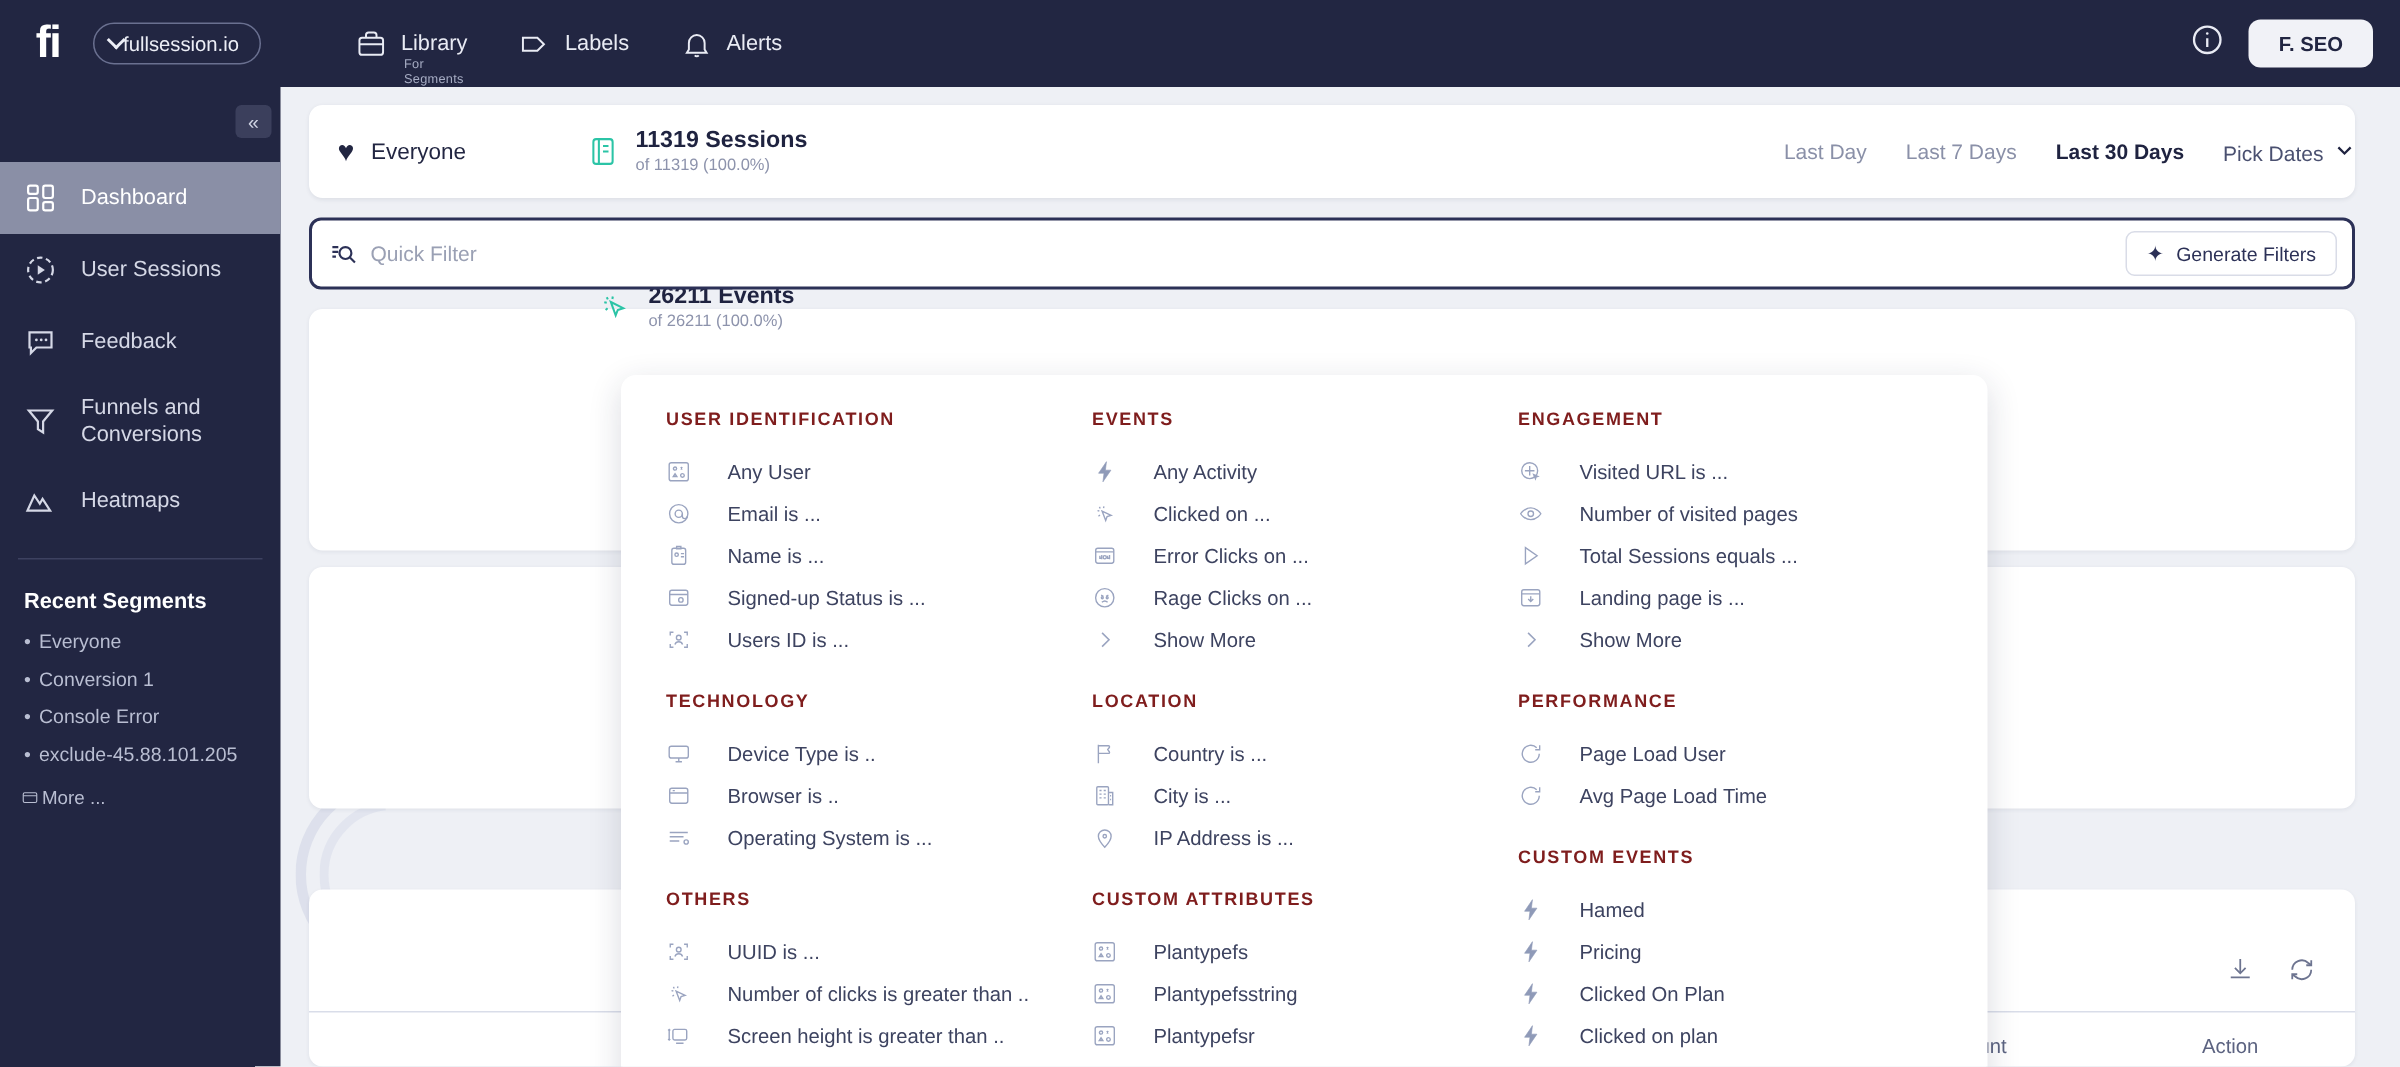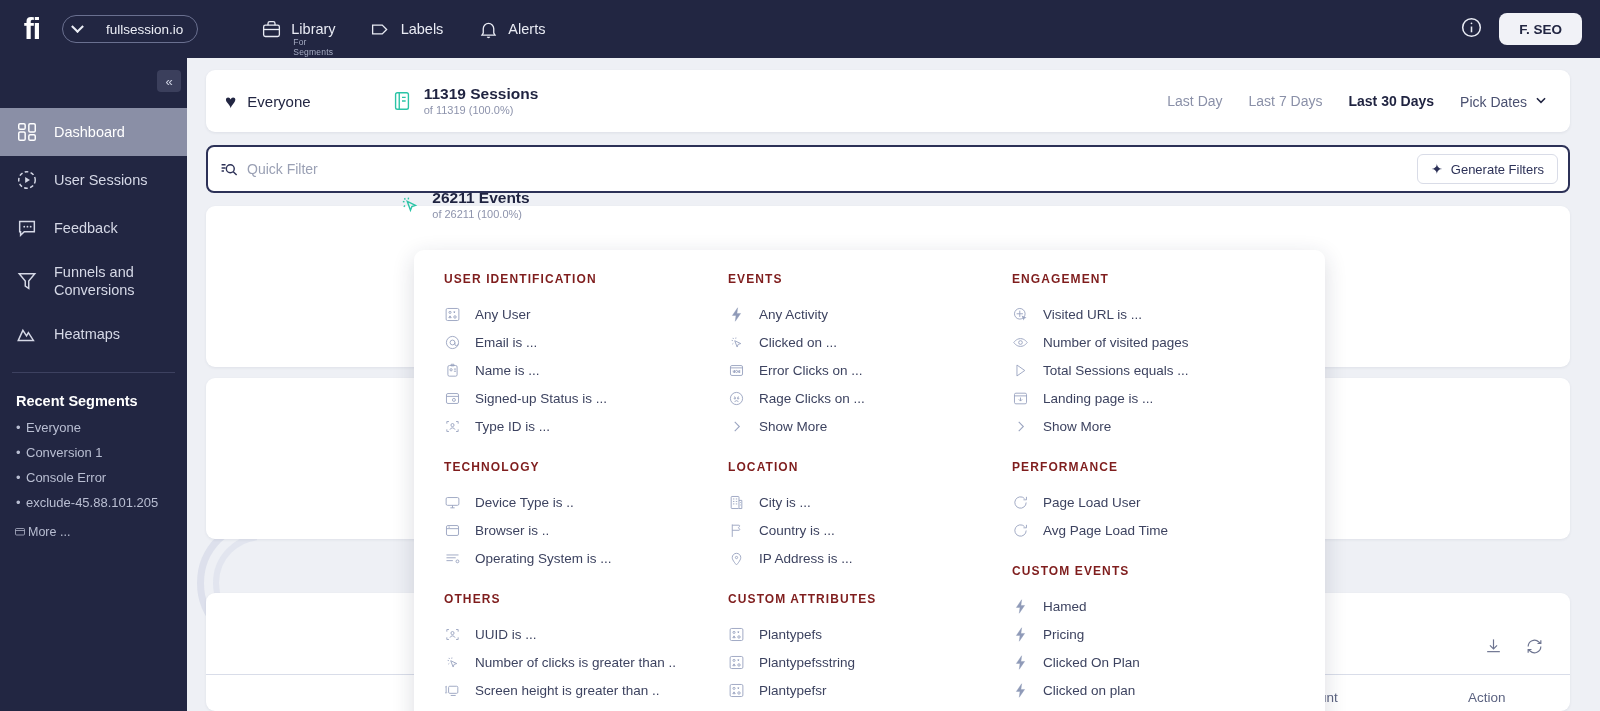--- a/index.html
+++ b/index.html
@@ -15,21 +15,21 @@
   .topbar {
     position: absolute; top: 0; left: 0; width: 1600px; height: 58px;
     background: #222642; display: flex; align-items: center; z-index: 40;
   }
   .logo {
     width: 56px; display: flex; align-items: center; justify-content: center;
     color: #fff; font-size: 30px; font-weight: 700; letter-spacing: -1px;
     padding-left: 8px;
   }
   .site-pill {
-    display: flex; align-items: center; gap: 24px;
+    display: flex; align-items: center; gap: 0;
     border: 1px solid #6a7090; border-radius: 16px;
     height: 28px; padding: 0 14px 0 10px; margin-left: 6px;
     color: #eceef6; font-size: 13.5px;
   }
   .chev-down { display:inline-block; width:9px; height:9px; border-right:2px solid #eceef6; border-bottom:2px solid #eceef6; transform: rotate(45deg) translate(-2px,-2px); }
 
   .topnav { display: flex; align-items: center; gap: 34px; margin-left: 62px; }
   .topnav-item { display: flex; align-items: center; gap: 9px; color: #e9ebf4; font-size: 14.5px; cursor: pointer; position: relative; }
   .topnav-item .sub { position: absolute; left: 33px; top: 19px; font-size: 8.5px; color: #a7adc4; letter-spacing: .2px; }
   .topnav-icon { width: 22px; height: 22px; display:flex; align-items:center; justify-content:center; }
@@ -94,21 +94,21 @@
   .heart { color:#222642; font-size:19px; line-height:1; }
   .seg-name { font-size:15px; color:#222642; }
 
   .metrics { display:flex; align-items:center; gap:72px; margin-left: 79px; flex-direction: column; }
   .metric { display:flex; align-items:center; gap:10px; }
   .metric-ico { width: 24px; height: 24px; display:flex; align-items:center; justify-content:center; }
   .metric-ico svg { stroke:#2bc4a6; fill:none; stroke-width:1.5; }
   .metric-main { font-size:15.5px; font-weight:700; color:#1f2340; line-height:1.15; }
   .metric-sub { font-size:11px; color:#8d93ac; line-height:1.3; }
 
-  .dates { margin-left:auto; display:flex; align-items:center; gap:26px; padding-right:22px; }
+  .dates { margin-left:auto; display:flex; align-items:center; gap:26px; }
   .date-opt { font-size:14px; color:#8a90a8; cursor:pointer; }
   .date-opt.active { color:#1f2340; font-weight:700; }
   .pick { display:flex; align-items:flex-end; gap:7px; font-size:14px; color:#4a5070; cursor:pointer; }
 
   .filter-card {
     position: absolute; left: 19px; top: 87px; width: 1364px; height: 48px;
     background: #fff; border-radius: 8px; border: 2px solid #2c3157;
     display:flex; align-items:center;
   }
   .filter-ico { display:flex; align-items:center; gap:2px; padding-left: 12px; color:#2c3157; }
@@ -144,21 +144,21 @@
   .dd-cols { display: flex; }
   .dd-col { width: 284px; padding-left: 30px; }
   .dd-col.c2 { width: 284px; }
   .dd-col.c3 { width: 300px; }
   .dd-group { margin-bottom: 20px; }
   .dd-head {
     font-size: 12px; font-weight: 700; letter-spacing: 1.1px; color: #7f1d1d;
     margin-bottom: 14px;
   }
   .dd-item {
-    display:flex; align-items:center; gap:14px; height: 28px;
+    display:flex; align-items:center; gap:24px; height: 28px;
     font-size: 13.5px; color: #3d4360; cursor: pointer; margin-bottom: 0;
   }
   .dd-ico { width: 17px; height: 17px; flex:0 0 17px; display:flex; align-items:center; justify-content:center; }
   .dd-ico svg { stroke:#9aa4c0; fill:none; stroke-width:1.3; }
   .dd-ico.bolt svg { stroke:#8f9ab8; fill:#8f9ab8; stroke-width:0.6; }
   .dd-ico.chev svg { stroke:#9aa4c0; stroke-width:1.5; }
   .dd-item .lbl { white-space: nowrap; }
 </style>
 </head>
 <body>
@@ -439,21 +439,21 @@
                 <span class="lbl">Signed-up Status is ...</span>
               </div>
               <div class="dd-item">
                 <span class="dd-ico">
                   <svg viewBox="0 0 24 24" width="17" height="17">
                     <path d="M4 8V5h3M20 8V5h-3M4 16v3h3M20 16v3h-3"></path>
                     <circle cx="12" cy="10" r="2.2"></circle>
                     <path d="M8.4 16.5a3.8 3.8 0 0 1 7.2 0"></path>
                   </svg>
                 </span>
-                <span class="lbl">Type ID is ...</span>
+                <span class="lbl">Users ID is ...</span>
               </div>
             </div>
             <div class="dd-group">
               <div class="dd-head">TECHNOLOGY</div>
               <div class="dd-item">
                 <span class="dd-ico">
                   <svg viewBox="0 0 24 24" width="17" height="17">
                     <rect x="3" y="5" width="18" height="11" rx="2"></rect>
                     <path d="M9 19.5h6M12 16v3.5"></path>
                   </svg>
@@ -573,35 +573,35 @@
                   </svg>
                 </span>
                 <span class="lbl">Show More</span>
               </div>
             </div>
             <div class="dd-group">
               <div class="dd-head">LOCATION</div>
               <div class="dd-item">
                 <span class="dd-ico">
                   <svg viewBox="0 0 24 24" width="17" height="17">
+                    <path d="M6 21V3.5"></path>
+                    <path d="M6 4.5h9.5a1 1 0 0 1 .8 1.6l-1.5 2 1.5 2a1 1 0 0 1-.8 1.6H6"></path>
+                  </svg>
+                </span>
+                <span class="lbl">Country is ...</span>
+              </div>
+              <div class="dd-item">
+                <span class="dd-ico">
+                  <svg viewBox="0 0 24 24" width="17" height="17">
                     <rect x="4.5" y="3.5" width="11" height="17" rx="1"></rect>
                     <path d="M15.5 9h4v11.5h-4"></path>
                     <path d="M7 7h2M11 7h2M7 10.5h2M11 10.5h2M7 14h2M11 14h2M17 12h1M17 15.5h1"></path>
                   </svg>
                 </span>
                 <span class="lbl">City is ...</span>
-              </div>
-              <div class="dd-item">
-                <span class="dd-ico">
-                  <svg viewBox="0 0 24 24" width="17" height="17">
-                    <path d="M6 21V3.5"></path>
-                    <path d="M6 4.5h9.5a1 1 0 0 1 .8 1.6l-1.5 2 1.5 2a1 1 0 0 1-.8 1.6H6"></path>
-                  </svg>
-                </span>
-                <span class="lbl">Country is ...</span>
               </div>
               <div class="dd-item">
                 <span class="dd-ico">
                   <svg viewBox="0 0 24 24" width="17" height="17">
                     <path d="M12 21s6-6.2 6-10.3A6 6 0 0 0 6 10.7C6 14.8 12 21 12 21z"></path>
                     <circle cx="12" cy="10.6" r="1.6"></circle>
                   </svg>
                 </span>
                 <span class="lbl">IP Address is ...</span>
               </div>

